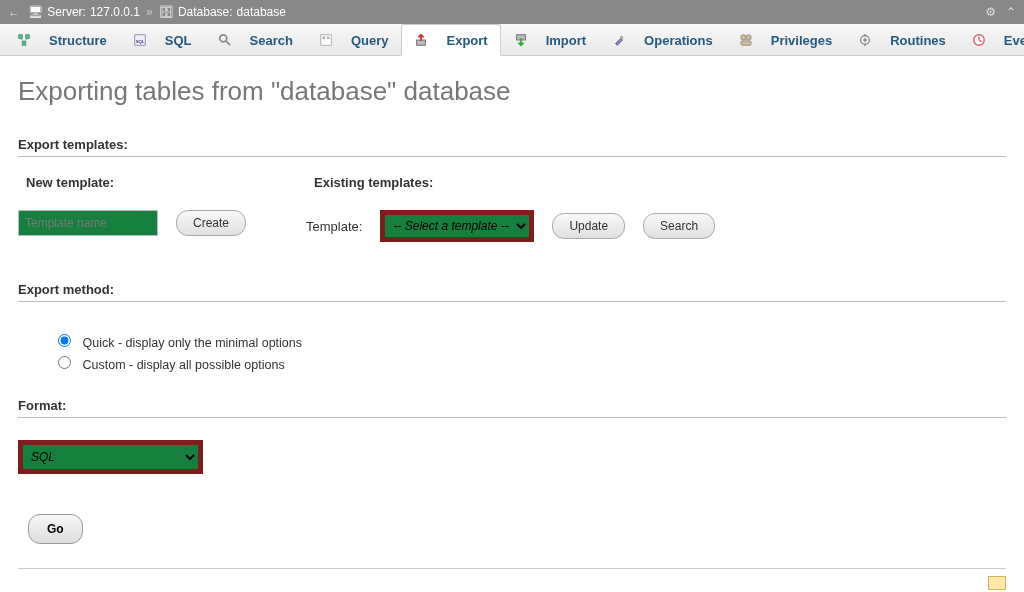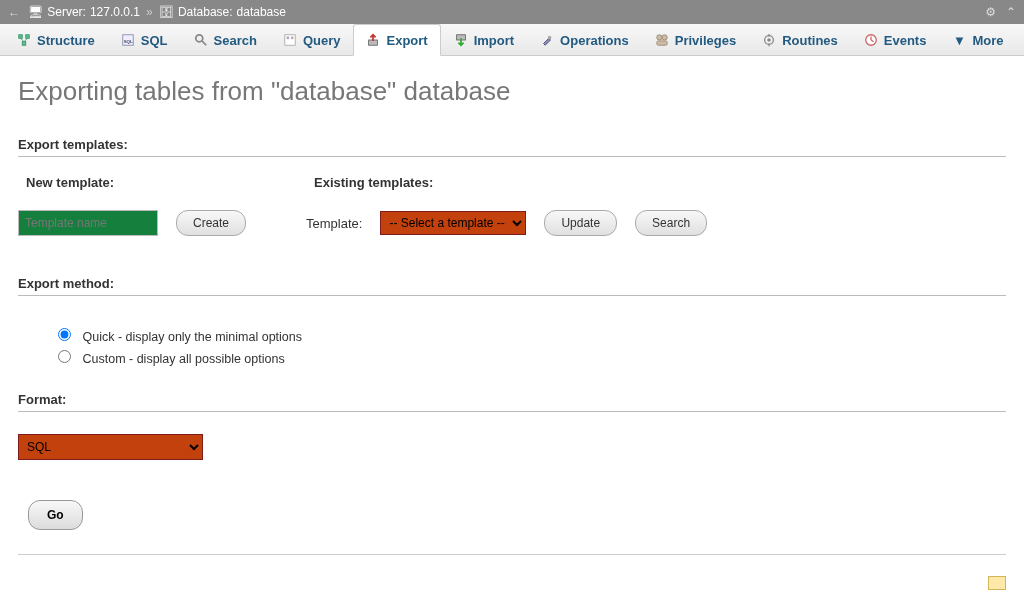--- a/index.html
+++ b/index.html
@@ -42,21 +42,21 @@
       display: flex;
       background: linear-gradient(#f8f8f8, #e8e8e8);
       border-bottom: 1px solid #ccc;
       padding: 0 4px;
       height: 32px;
       align-items: stretch;
     }
     .tab {
       display: flex;
       align-items: center;
-      gap: 6px;
+      gap: 18px;
       padding: 0 12px;
       color: #235a81;
       font-weight: bold;
       font-size: 13px;
       cursor: pointer;
       border: 1px solid transparent;
       border-bottom: none;
     }
     .tab.active {
       background: #fff;
@@ -112,24 +112,25 @@
       color: #333;
     }
     input[type="text"] {
       border: 1px solid #bbb;
       padding: 5px 6px;
       background: #15803d;
       font-size: 12px;
       width: 140px;
     }
     select {
-      border: 1px solid #7f1d1d;
-      background: #c2410c;
+      border: 5px solid #7f1d1d;
+      background: #15803d;
       padding: 3px 4px;
       font-size: 12px;
+      font-style: italic;
     }
     .btn {
       background: linear-gradient(#f8f8f8, #e0e0e0);
       border: 1px solid #aaa;
       border-radius: 12px;
       padding: 5px 16px;
       font-size: 12px;
       font-weight: normal;
       color: #333;
       cursor: pointer;

